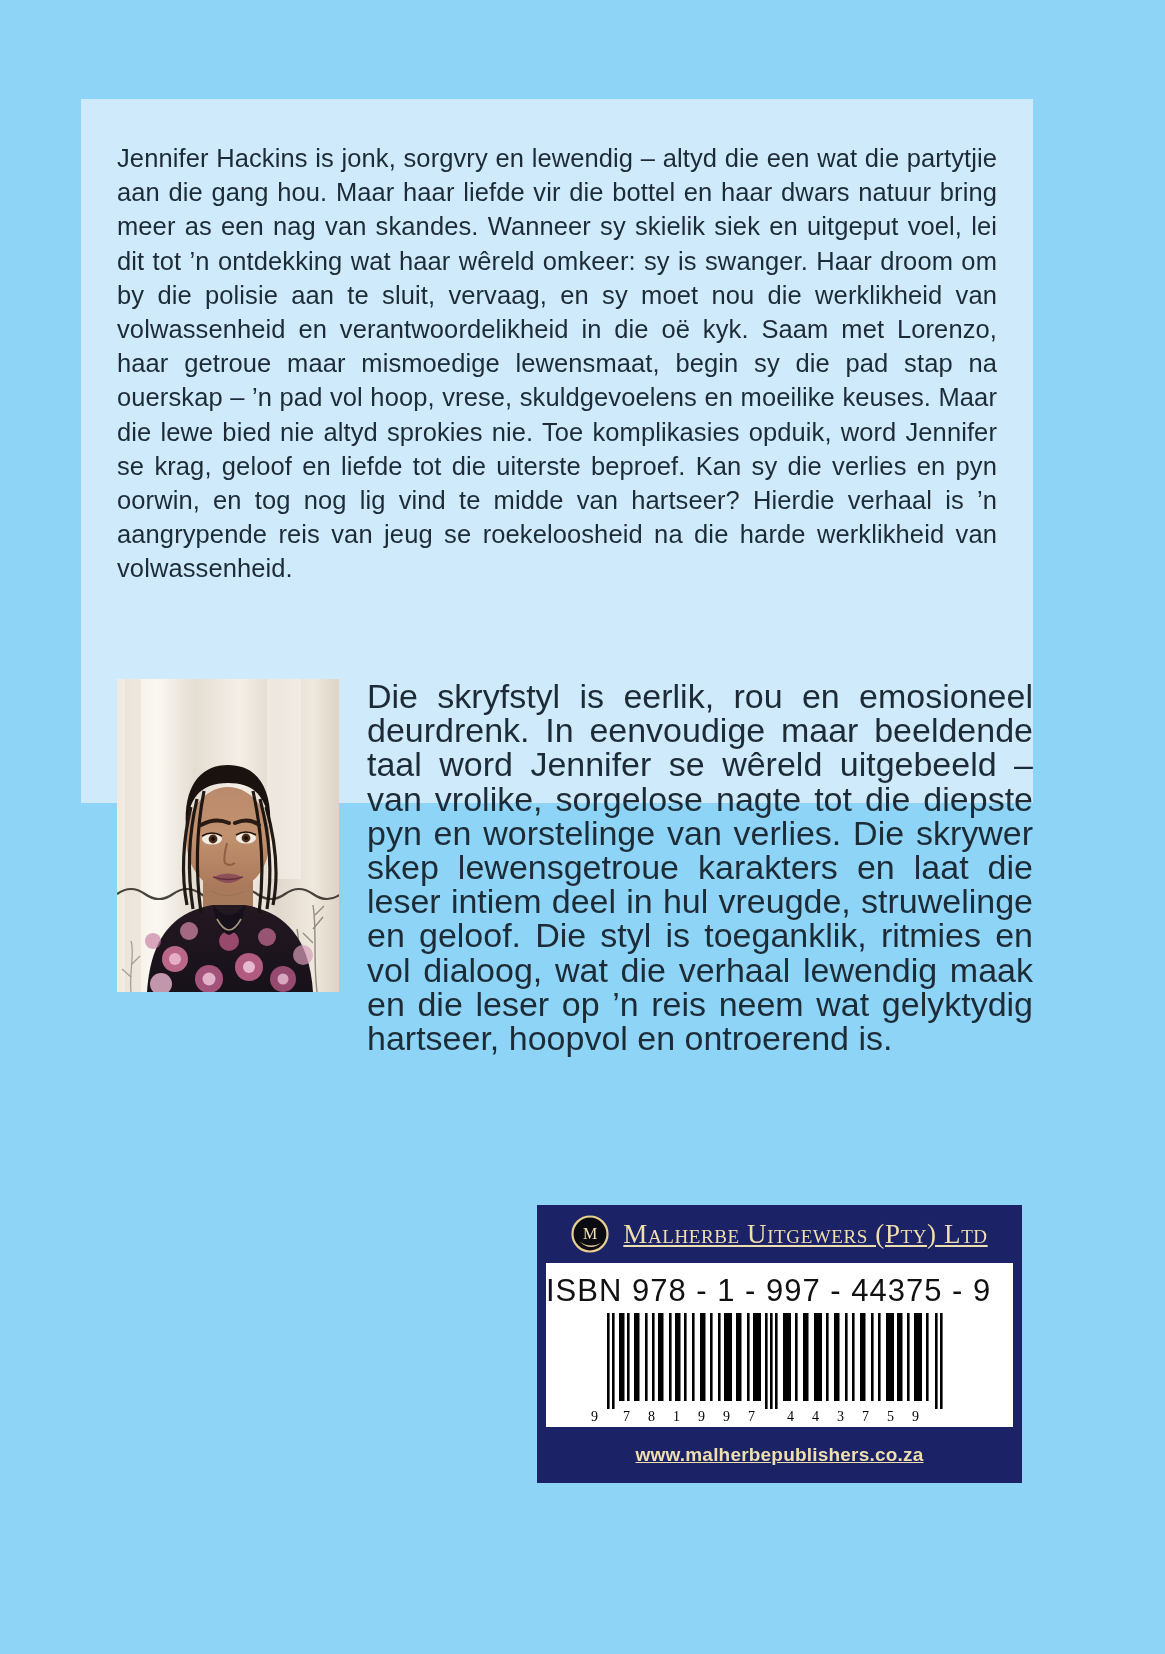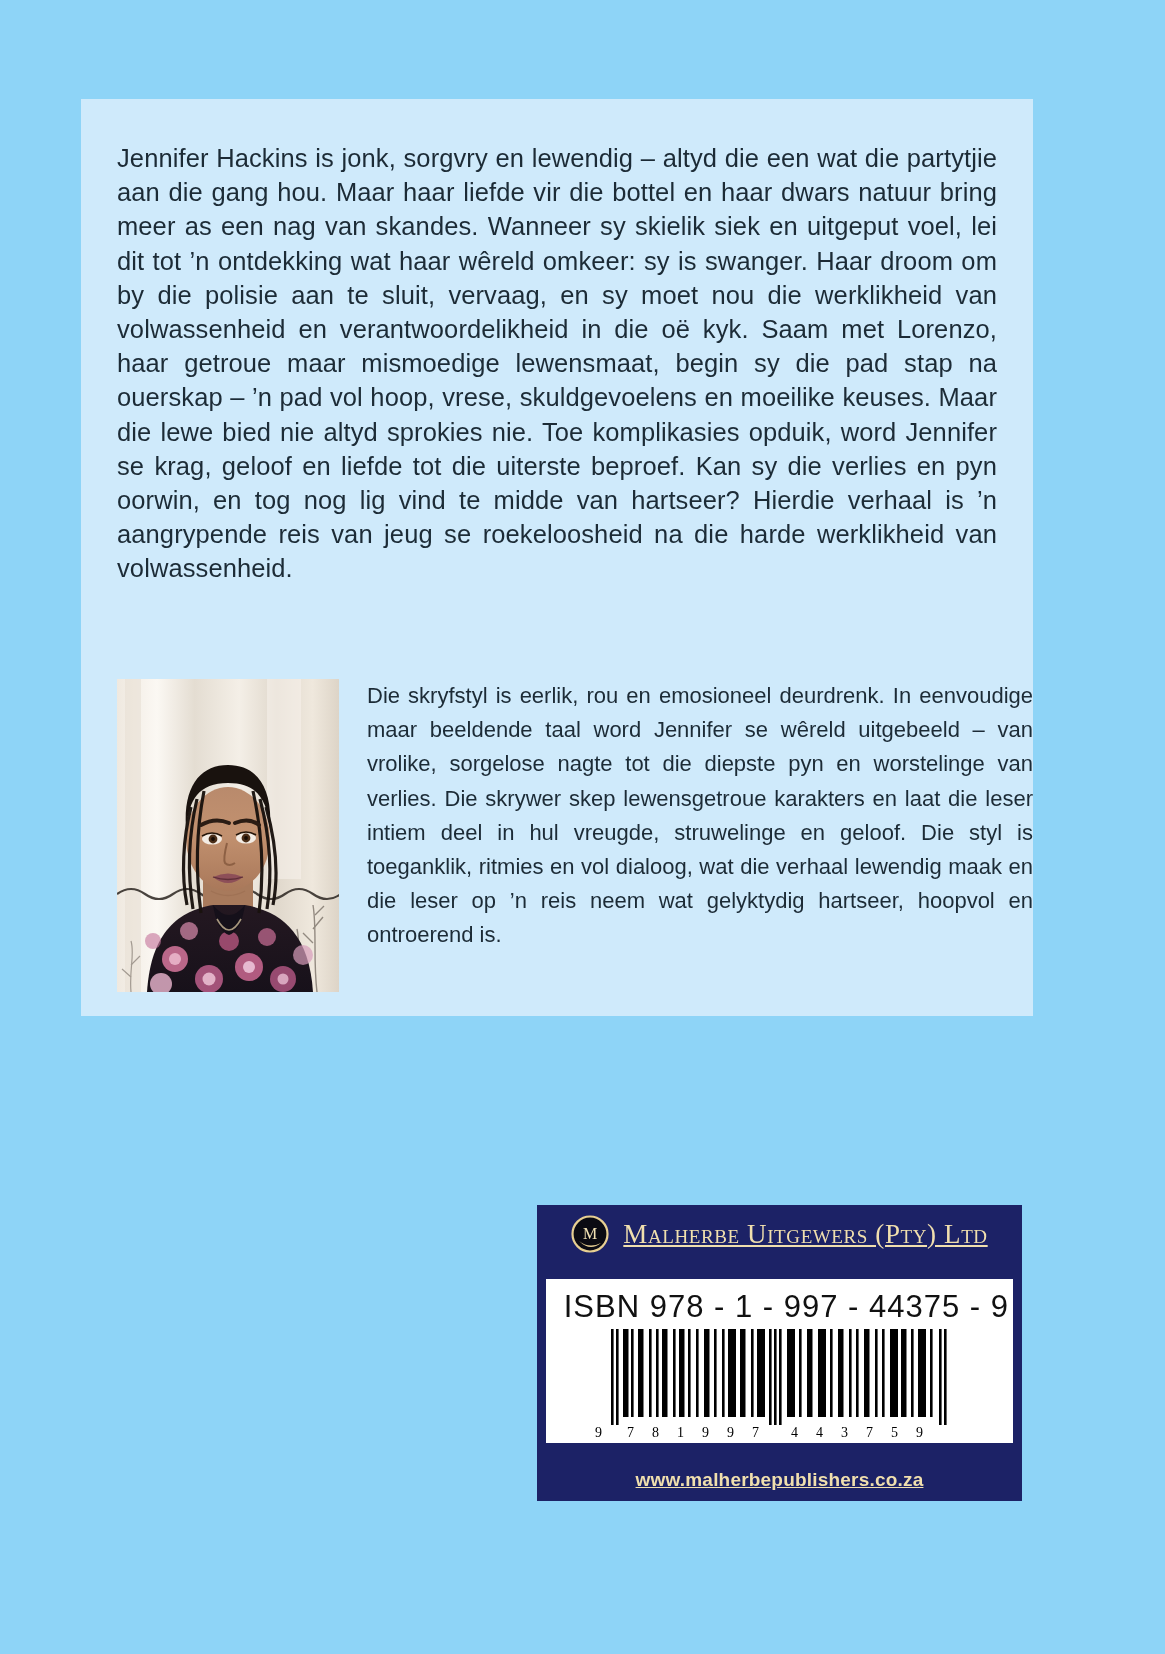--- a/index.html
+++ b/index.html
@@ -14,21 +14,21 @@
     overflow: hidden;
     position: relative;
   }
 
   
   .blurb-panel {
     position: absolute;
     left: 81px;
     top: 99px;
     width: 952px;
-    height: 917px;
+    height: 704px;
     background: #cfeafb;
     box-sizing: border-box;
     padding: 42px 36px 20px 36px;
   }
 
   .blurb-text {
     margin: 0;
     font-size: 25.5px;
     line-height: 34.2px;
     color: #1c2b36;
@@ -53,21 +53,21 @@
     flex: 0 0 222px;
     position: relative;
     overflow: hidden;
     background: #e9e2d9;
   }
   .author-photo svg { display: block; width: 100%; height: 100%; }
 
   .review-text {
     margin: 0;
     padding-left: 28px;
-    font-size: 22px;
+    font-size: 34px;
     line-height: 34.2px;
     color: #1c2b36;
     text-align: justify;
     text-justify: inter-word;
     flex: 1 1 auto;
   }
 
   
   .publisher-block {
     position: absolute;
@@ -92,41 +92,41 @@
     font-size: 27px;
     color: #f0dfae;
     letter-spacing: 0.6px;
     white-space: nowrap;
     font-variant: small-caps;
     text-decoration: underline;
   }
 
   .barcode-area {
     background: #ffffff;
-    margin: 16px 9px;
-    padding: 10px 4px 4px 0;
-    text-align: right;
+    margin: 0 9px;
+    padding: 10px 12px 4px 0;
+    text-align: left;
   }
   .isbn-line {
     font-size: 31px;
     color: #111111;
     letter-spacing: 1px;
     margin-bottom: 4px;
     white-space: nowrap;
   }
   .barcode-wrap {
     position: relative;
     height: 110px;
     margin: 0 auto;
     width: 390px;
   }
   .barcode-wrap svg { display: block; width: 100%; height: 100%; }
 
   .website-bar {
-    height: 42px;
+    height: 56px;
     display: flex;
     align-items: center;
     justify-content: center;
     background: #1c2266;
   }
   .website-link {
     font-size: 19px;
     font-weight: bold;
     color: #f0dfae;
     text-decoration: underline;

